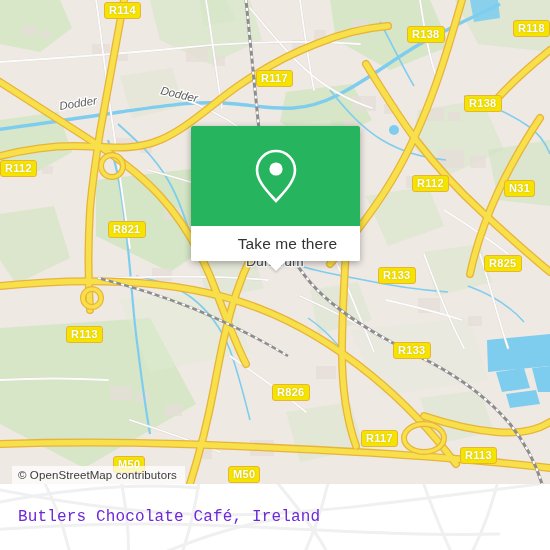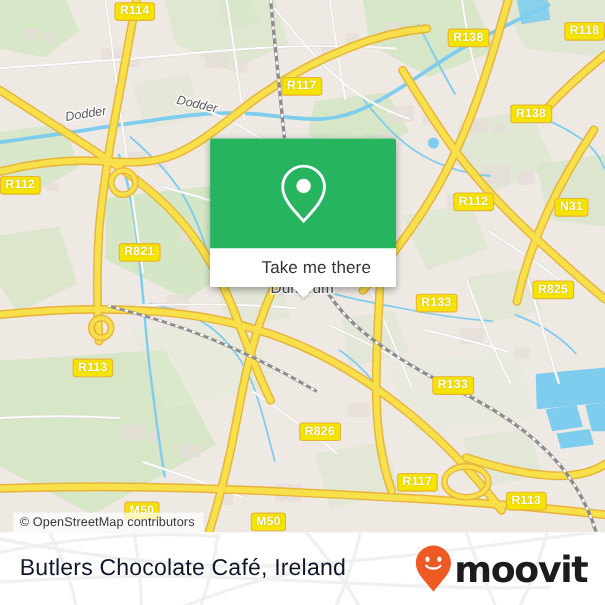--- a/index.html
+++ b/index.html
@@ -64,21 +64,21 @@
 
   
   .footer{
     position:absolute;left:0;top:484px;width:550px;height:66px;
     background:#ffffff;overflow:hidden;
   }
   .footer-wm{position:absolute;left:0;top:0;width:550px;height:66px;opacity:1;}
   .footer-title{
     position:absolute;left:18px;top:0;height:66px;
     display:flex;align-items:center;
-    font-size:21px;color:#0f172a;letter-spacing:.15px;
+    font-size:16px;color:#6d28d9;letter-spacing:.15px;font-family:Liberation Mono, monospace;
   }
   .brand{
     position:absolute;right:16px;top:0;height:66px;
     display:flex;align-items:center;gap:2px;
   }
   .brand-word{
     font-size:33px;color:#1c1c1c;font-weight:bold;
     letter-spacing:-1.2px;line-height:33px;
     font-family:"DejaVu Sans", sans-serif;
   }
@@ -340,24 +340,15 @@
         <path d="M330 -10 C324 18 316 44 304 70"></path>
         <path d="M420 -10 C430 18 440 44 452 70"></path>
         <path d="M500 -10 C492 20 484 46 470 72"></path>
         <path d="M-10 4 C80 22 170 34 260 30 C350 26 440 12 540 0"></path>
         <path d="M160 70 C200 54 240 40 284 34"></path>
       </g>
     </svg>
 
     <div class="footer-title">Butlers Chocolate Café, Ireland</div>
 
-    <div class="brand">
-      <svg width="34" height="44" viewBox="0 0 34 44">
-        <path d="M17 1 C8.2 1 1 8.2 1 17 C1 27 12 35.5 17 43 C22 35.5 33 27 33 17 C33 8.2 25.8 1 17 1 Z" fill="#ee5a24"></path>
-        <ellipse cx="11.6" cy="13.4" rx="1.9" ry="2.4" fill="#ffffff"></ellipse>
-        <ellipse cx="22.4" cy="13.4" rx="1.9" ry="2.4" fill="#ffffff"></ellipse>
-        <path d="M10.6 19.4 C13 22.6 21 22.6 23.4 19.4" fill="none" stroke="#ffffff" stroke-width="2.1" stroke-linecap="round"></path>
-      </svg>
-      <span class="brand-word">moovit</span>
-    </div>
   </div>
 
 </div>
 
 </body></html>

